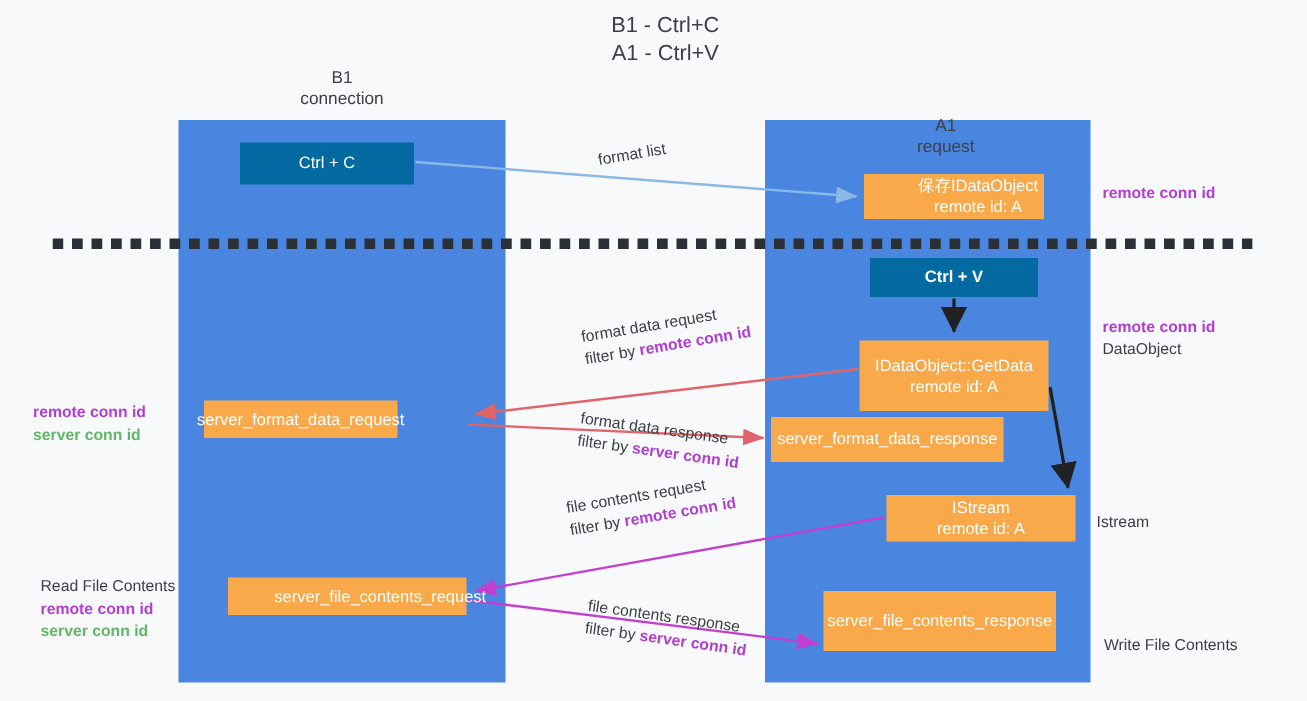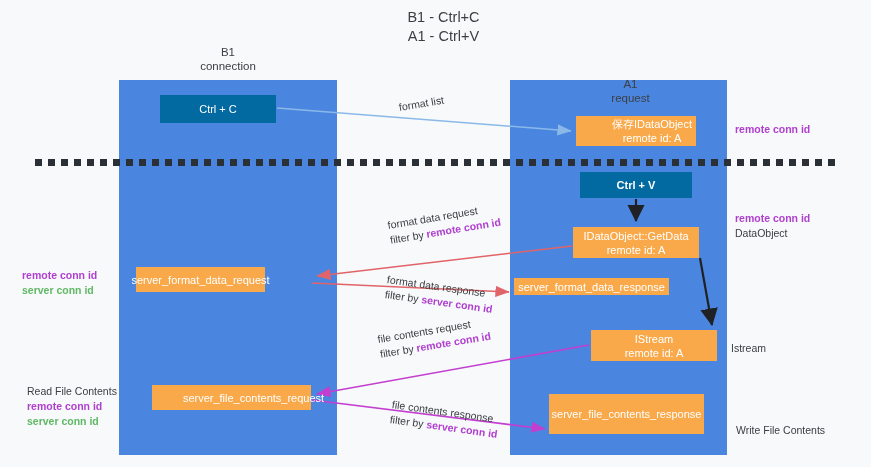--- a/index.html
+++ b/index.html
@@ -53,24 +53,24 @@
     color:#ffffff;font-size:11px;line-height:14px;text-align:center;
     box-sizing:border-box;
   }
   .node .ln{display:block;white-space:nowrap;}
   .orange{background:#f9a94a;}
   .green{background:#0369a1;}
 
   #n-ctrlc{left:160px;top:95px;width:116px;height:28px;}
   #n-ctrlv{left:580px;top:172px;width:112px;height:26px;font-weight:bold;}
   #n-savedataobject{left:576px;top:116px;width:120px;height:30px;padding-left:32px;}
-  #n-getdata{left:573px;top:227px;width:126px;height:31px;}
+  #n-getdata{left:573px;top:227px;width:126px;height:47px;}
   #n-istream{left:591px;top:330px;width:126px;height:31px;}
   #n-fmtreq{left:136px;top:267px;width:129px;height:25px;}
-  #n-fmtresp{left:514px;top:278px;width:155px;height:17px;}
+  #n-fmtresp{left:514px;top:278px;width:155px;height:30px;}
   #n-filereq{left:152px;top:385px;width:159px;height:25px;padding-left:44px;}
   #n-fileresp{left:549px;top:394px;width:155px;height:40px;}
 
   
   .edge-label{
     position:absolute;z-index:8;color:#3c4043;font-size:10.5px;line-height:15px;
     white-space:nowrap;
   }
   .edge-label .purple{color:#b03fd0;font-weight:bold;}
   .edge-label .line{display:block;}

